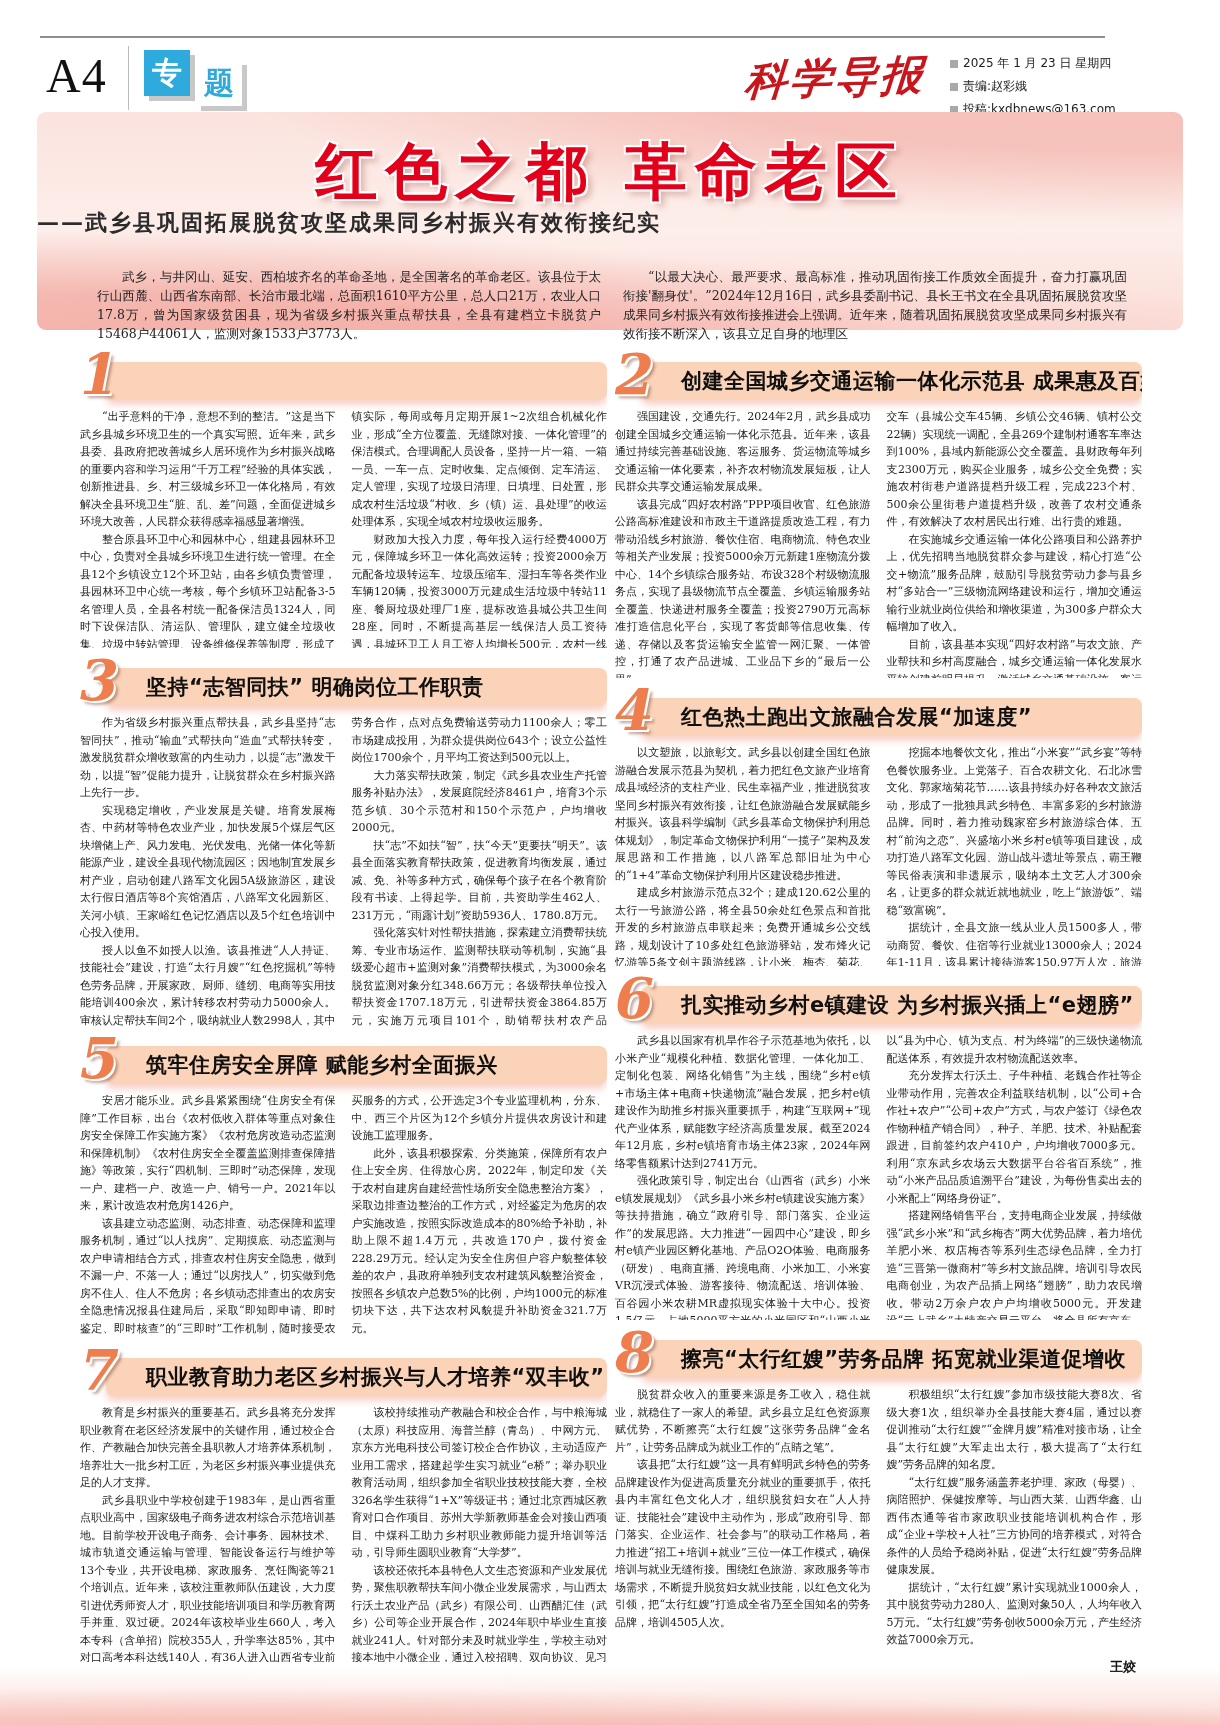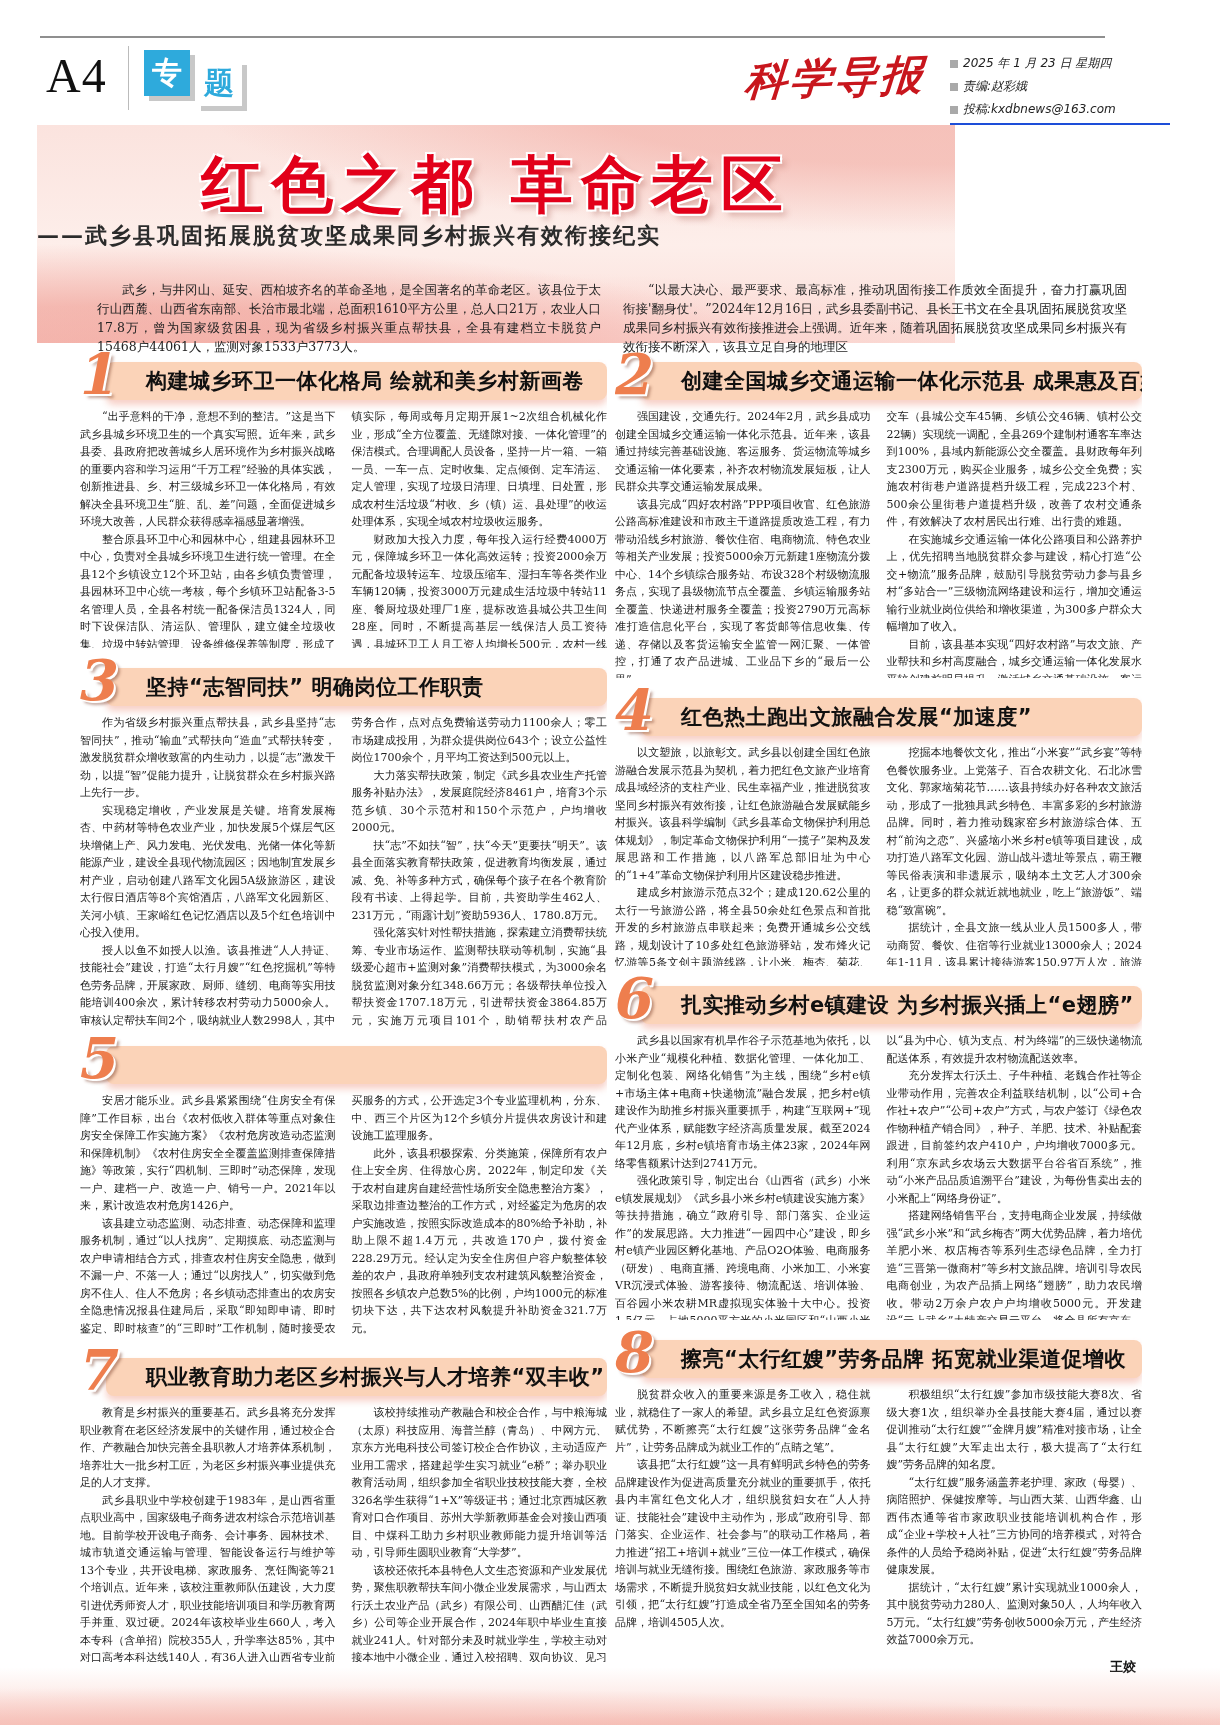--- a/index.html
+++ b/index.html
@@ -16,31 +16,32 @@
   .mast-divider{position:absolute;left:88px;top:0px;width:1px;height:64px;background:#bbb;}
   .badge{position:absolute;left:104px;top:2px;width:120px;height:64px;}
   .badge .b1,.badge .b2{position:absolute;width:46px;height:46px;display:flex;align-items:center;justify-content:center;
     font-family:"DejaVu Sans","Liberation Sans",sans-serif;font-weight:bold;font-size:30px;}
   .badge .b1{left:0;top:2px;background:#2eaadc;color:#fff;box-shadow:5px 5px 0 #c8c8c8;}
   .badge .b2{left:52px;top:12px;background:#ffffff;color:#2eaadc;box-shadow:5px 5px 0 #c8c8c8;}
   .paper-logo{position:absolute;right:255px;top:4px;font-size:42px;font-weight:bold;color:#c8161d;
     font-style:italic;letter-spacing:3px;transform:skewX(-6deg) rotate(-2deg);
     font-family:"DejaVu Serif","Liberation Serif",serif;}
   .mast-info{position:absolute;right:10px;top:6px;width:220px;font-size:12px;color:#222;
-    font-family:"DejaVu Sans","Liberation Sans",sans-serif;font-style:italic;}
+    font-family:"DejaVu Sans","Liberation Sans",sans-serif;}
   .mast-info .row{padding:3px 0;display:flex;align-items:center;}
   .mast-info .row:last-child{border-bottom:2px solid #1d4ed8;padding-bottom:5px;}
   .sq{display:inline-block;width:8px;height:8px;background:#a9a9a9;margin-right:5px;flex:0 0 auto;}
   
-  .banner{position:absolute;left:37px;top:125px;width:918px;height:218px;
+  .banner{position:absolute;left:37px;top:112px;width:1146px;height:218px;
     background:
       radial-gradient(120% 90% at 8% 110%, rgba(238,150,140,.55) 0 30%, rgba(238,150,140,0) 62%),
       radial-gradient(130% 100% at 96% -10%, rgba(240,160,150,.5) 0 28%, rgba(240,160,150,0) 60%),
       radial-gradient(90% 70% at 50% 120%, rgba(250,210,205,.8) 0 40%, rgba(250,210,205,0) 75%),
       linear-gradient(180deg,#fbe3de 0%,#fdeeea 55%,#fbdcd6 100%);
+    border-radius: 9px;
   }
   .banner-title{position:absolute;left:0;right:0;top:18px;text-align:center;
     font-family:"DejaVu Sans","Liberation Sans",sans-serif;font-weight:900;
     font-size:62px;color:#e2001a;letter-spacing:8px;
     text-shadow:-2px -2px 0 #fff,2px -2px 0 #fff,-2px 2px 0 #fff,2px 2px 0 #fff,5px 5px 6px rgba(150,60,50,.35);}
   .banner-sub{position:absolute;left:0;right:0;top:96px;text-align:left;
     font-family:"DejaVu Sans","Liberation Sans",sans-serif;font-weight:bold;
     font-size:22px;color:#2b2b2b;letter-spacing:2px;}
   .intro{position:absolute;left:60px;top:142px;width:1030px;display:flex;gap:22px;}
   .intro .icol{flex:1;font-size:12.5px;line-height:19px;text-align:justify;color:#222;}
@@ -112,21 +113,20 @@
         <p class="para">“以最大决心、最严要求、最高标准，推动巩固衔接工作质效全面提升，奋力打赢巩固衔接'翻身仗'。”2024年12月16日，武乡县委副书记、县长王书文在全县巩固拓展脱贫攻坚成果同乡村振兴有效衔接推进会上强调。近年来，随着巩固拓展脱贫攻坚成果同乡村振兴有效衔接不断深入，该县立足自身的地理区</p>
       </div>
   </div>
 </div>
 
 <div class="content">
   <div class="half">
     <div class="section h-s1">
       <div class="sec-head">
         <span class="sec-num">1</span>
-        <span class="sec-title">构建城乡环卫一体化格局  绘就和美乡村新画卷</span>
       </div>
       <div class="sec-body">
           <p>“出乎意料的干净，意想不到的整洁。”这是当下武乡县城乡环境卫生的一个真实写照。近年来，武乡县委、县政府把改善城乡人居环境作为乡村振兴战略的重要内容和学习运用“千万工程”经验的具体实践，创新推进县、乡、村三级城乡环卫一体化格局，有效解决全县环境卫生“脏、乱、差”问题，全面促进城乡环境大改善，人民群众获得感幸福感显著增强。</p>
           <p>整合原县环卫中心和园林中心，组建县园林环卫中心，负责对全县城乡环境卫生进行统一管理。在全县12个乡镇设立12个环卫站，由各乡镇负责管理，县园林环卫中心统一考核，每个乡镇环卫站配备3-5名管理人员，全县各村统一配备保洁员1324人，同时下设保洁队、清运队、管理队，建立健全垃圾收集、垃圾中转站管理、设备维修保养等制度，形成了县、乡、村三级城乡环境卫生一体化管理网络。</p>
           <p>制定《武乡县城乡环境卫生一体化长效管理办法实施细则》，明确岗位工作职责、清运标准、监督办法、考核制度。在抓好常态化作业的同时，结合各乡镇实际，每周或每月定期开展1~2次组合机械化作业，形成“全方位覆盖、无缝隙对接、一体化管理”的保洁模式。合理调配人员设备，坚持一片一箱、一箱一员、一车一点、定时收集、定点倾倒、定车清运、定人管理，实现了垃圾日清理、日填埋、日处置，形成农村生活垃圾“村收、乡（镇）运、县处理”的收运处理体系，实现全域农村垃圾收运服务。</p>
           <p>财政加大投入力度，每年投入运行经费4000万元，保障城乡环卫一体化高效运转；投资2000余万元配备垃圾转运车、垃圾压缩车、湿扫车等各类作业车辆120辆，投资3000万元建成生活垃圾中转站11座、餐厨垃圾处理厂1座，提标改造县城公共卫生间28座。同时，不断提高基层一线保洁人员工资待遇，县城环卫工人月工资人均增长500元，农村一线保洁人员月工资人均增长300元。截至目前，县城机械化清扫率达到80%，农村生活垃圾收运处置体系实现建制村全覆盖，推动农村生活垃圾治理工作不断提质增效。</p>
         </div>
     </div>
     <div class="section h-s3">
       <div class="sec-head">
@@ -138,20 +138,21 @@
           <p>实现稳定增收，产业发展是关键。培育发展梅杏、中药材等特色农业产业，加快发展5个煤层气区块增储上产、风力发电、光伏发电、光储一体化等新能源产业，建设全县现代物流园区；因地制宜发展乡村产业，启动创建八路军文化园5A级旅游区，建设太行假日酒店等8个宾馆酒店，八路军文化园新区、关河小镇、王家峪红色记忆酒店以及5个红色培训中心投入使用。</p>
           <p>授人以鱼不如授人以渔。该县推进“人人持证、技能社会”建设，打造“太行月嫂”“红色挖掘机”等特色劳务品牌，开展家政、厨师、缝纫、电商等实用技能培训400余次，累计转移农村劳动力5000余人。审核认定帮扶车间2个，吸纳就业人数2998人，其中优先吸纳脱贫人口（含监测户）1210人；积极扩大劳务合作，点对点免费输送劳动力1100余人；零工市场建成投用，为群众提供岗位643个；设立公益性岗位1700余个，月平均工资达到500元以上。</p>
           <p>大力落实帮扶政策，制定《武乡县农业生产托管服务补贴办法》，发展庭院经济8461户，培育3个示范乡镇、30个示范村和150个示范户，户均增收2000元。</p>
           <p>扶“志”不如扶“智”，扶“今天”更要扶“明天”。该县全面落实教育帮扶政策，促进教育均衡发展，通过减、免、补等多种方式，确保每个孩子在各个教育阶段有书读、上得起学。目前，共资助学生462人、231万元，“雨露计划”资助5936人、1780.8万元。</p>
           <p>强化落实针对性帮扶措施，探索建立消费帮扶统筹、专业市场运作、监测帮扶联动等机制，实施“县级爱心超市+监测对象”消费帮扶模式，为3000余名脱贫监测对象分红348.66万元；各级帮扶单位投入帮扶资金1707.18万元，引进帮扶资金3864.85万元，实施万元项目101个，助销帮扶村农产品649.82万元，带动农户增收7286户。</p>
         </div>
     </div>
     <div class="section h-s5">
       <div class="sec-head">
         <span class="sec-num">5</span>
+        <span class="sec-title">筑牢住房安全屏障  赋能乡村全面振兴</span>
       </div>
       <div class="sec-body">
           <p>安居才能乐业。武乡县紧紧围绕“住房安全有保障”工作目标，出台《农村低收入群体等重点对象住房安全保障工作实施方案》《农村危房改造动态监测和保障机制》《农村住房安全全覆盖监测排查保障措施》等政策，实行“四机制、三即时”动态保障，发现一户、建档一户、改造一户、销号一户。2021年以来，累计改造农村危房1426户。</p>
           <p>该县建立动态监测、动态排查、动态保障和监理服务机制，通过“以人找房”、定期摸底、动态监测与农户申请相结合方式，排查农村住房安全隐患，做到不漏一户、不落一人；通过“以房找人”，切实做到危房不住人、住人不危房；各乡镇动态排查出的农房安全隐患情况报县住建局后，采取“即知即申请、即时鉴定、即时核查”的“三即时”工作机制，随时接受农户危房改造救助申请，动态清零新增危房；以政府购买服务的方式，公开选定3个专业监理机构，分东、中、西三个片区为12个乡镇分片提供农房设计和建设施工监理服务。</p>
           <p>此外，该县积极探索、分类施策，保障所有农户住上安全房、住得放心房。2022年，制定印发《关于农村自建房自建经营性场所安全隐患整治方案》，采取边排查边整治的工作方式，对经鉴定为危房的农户实施改造，按照实际改造成本的80%给予补助，补助上限不超1.4万元，共改造170户，拨付资金228.29万元。经认定为安全住房但户容户貌整体较差的农户，县政府单独列支农村建筑风貌整治资金，按照各乡镇农户总数5%的比例，户均1000元的标准切块下达，共下达农村风貌提升补助资金321.7万元。</p>
         </div>
     </div>
     <div class="section h-s7">
       <div class="sec-head">
         <span class="sec-num">7</span>

